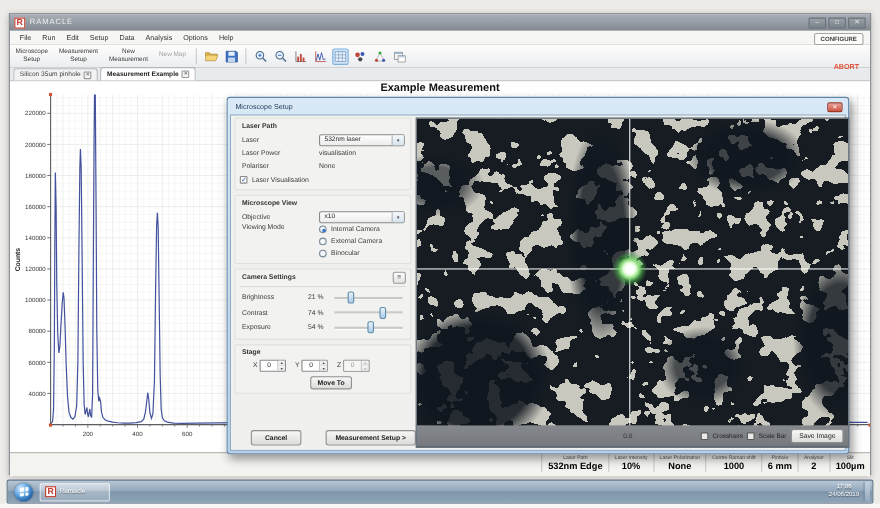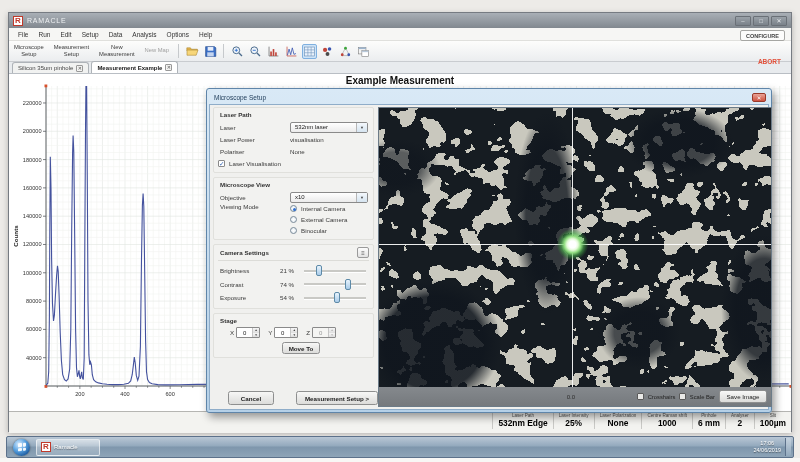--- a/index.html
+++ b/index.html
@@ -534,21 +534,21 @@
     </div>
 
     <div class="statusbar" id="statusbar">
         <div class="sb-fill"></div>
         <div class="sb-cell">
           <div class="sb-label">Laser Path</div>
           <div class="sb-value">532nm Edge</div>
         </div>
         <div class="sb-cell">
           <div class="sb-label">Laser Intensity</div>
-          <div class="sb-value">25%</div>
+          <div class="sb-value">10%</div>
         </div>
         <div class="sb-cell">
           <div class="sb-label">Laser Polarization</div>
           <div class="sb-value">None</div>
         </div>
         <div class="sb-cell">
           <div class="sb-label">Centre Raman shift</div>
           <div class="sb-value">1000</div>
         </div>
         <div class="sb-cell">

